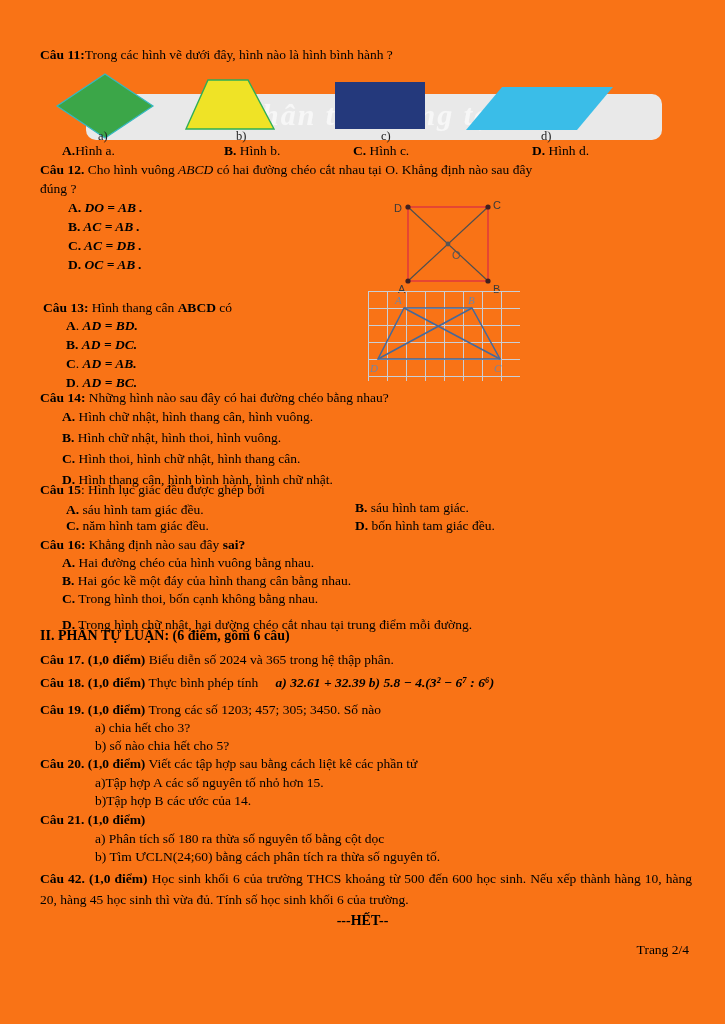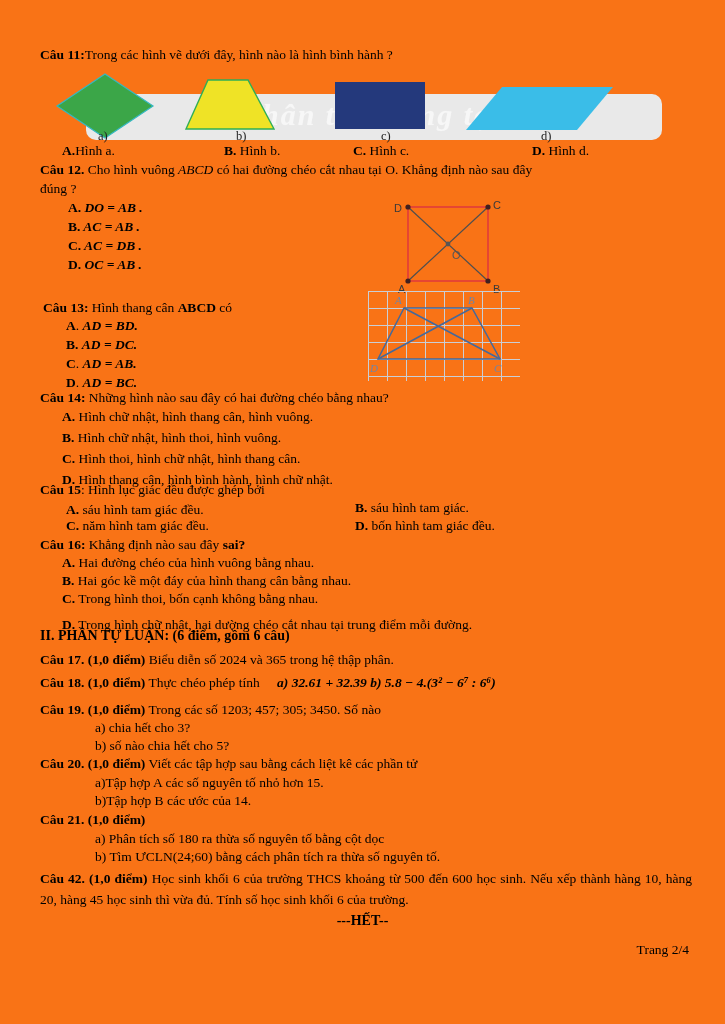--- a/index.html
+++ b/index.html
@@ -191,21 +191,21 @@
     <span class="opt-letter">D.</span><span> Trong hình chữ nhật, hai dường chéo cắt nhau tại trung điểm mỗi đường.</span>
   </div>
 
   <div class="line b" style="left:40px;top:627px;font-size:14px;">II. PHẦN TỰ LUẬN: (6 điểm, gồm 6 câu)</div>
 
   <div class="line" style="left:40px;top:651px;">
     <span class="b">Câu 17. (1,0 điểm)</span><span> Biểu diễn số 2024 và 365  trong hệ thập phân.</span>
   </div>
 
   <div class="line" style="left:40px;top:674px;">
-    <span class="b">Câu 18. (1,0 điểm)</span><span> Thực chéo phép tính</span>
+    <span class="b">Câu 18. (1,0 điểm)</span><span> Thực bình phép tính</span>
     <span class="math" style="margin-left:14px;">a) 32.61 + 32.39</span>
     <span class="math" style="">b) 5.8 − 4.(3² − 6⁷ : 6⁶)</span>
   </div>
 
   <div class="line" style="left:40px;top:701px;">
     <span class="b">Câu 19. (1,0 điểm)</span><span> Trong các số 1203; 457; 305; 3450. Số nào</span>
   </div>
   <div class="line" style="left:95px;top:719px;">a) chia hết cho 3?</div>
   <div class="line" style="left:95px;top:737px;">b) số nào chia hết cho 5?</div>
 

